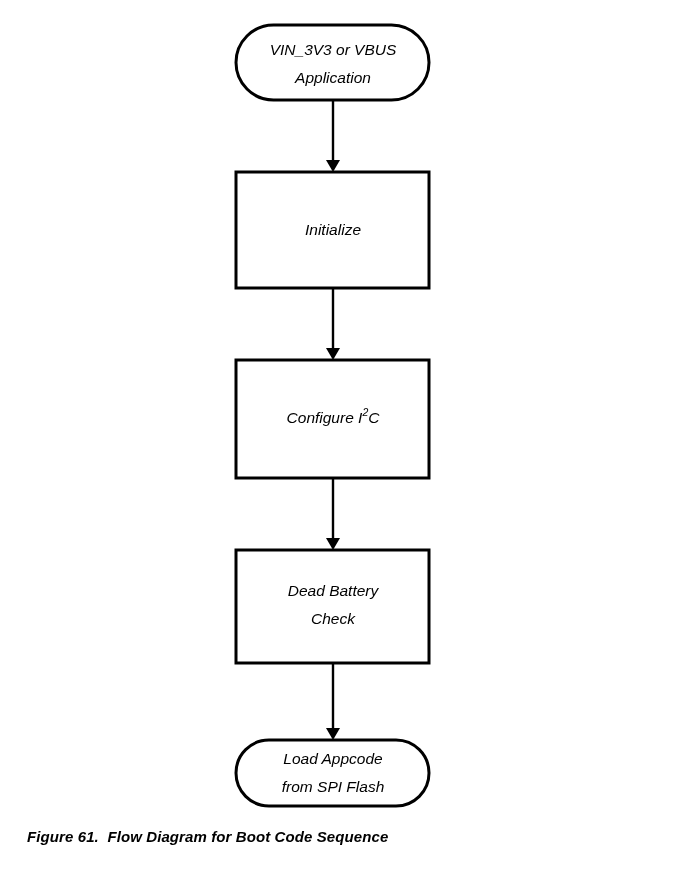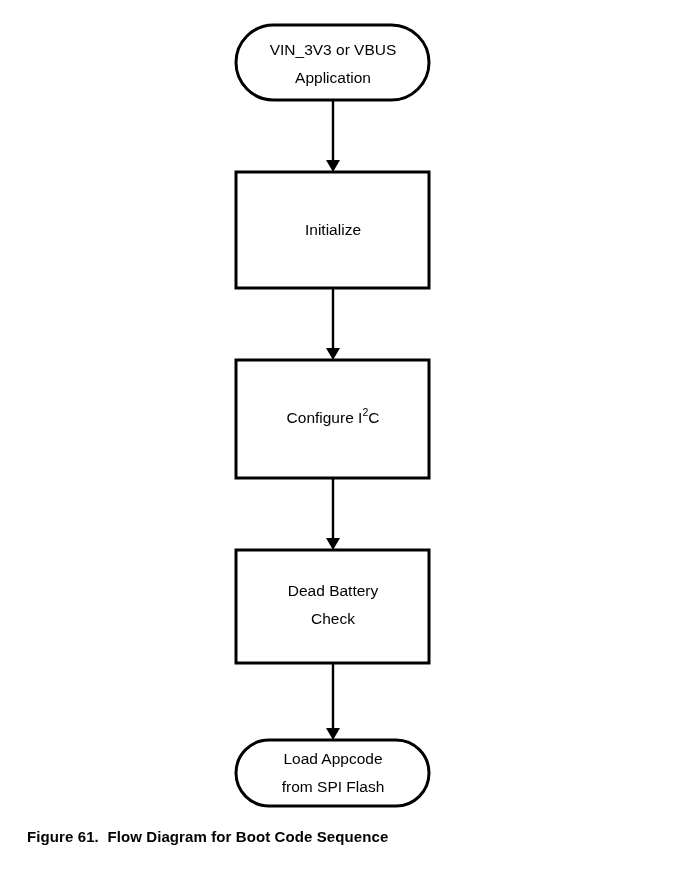--- a/index.html
+++ b/index.html
@@ -12,20 +12,21 @@
     font-family: "Liberation Sans", sans-serif;
     -webkit-font-smoothing: antialiased;
   }
 
   #page {
     position: relative;
     width: 628px;
     height: 874px;
     background: #ffffff;
     overflow: hidden;
+    font-style: italic;
   }
 
   
   #figure-canvas {
     position: absolute;
     left: 0;
     top: 0;
     width: 676px;
     height: 874px;
     display: block;

